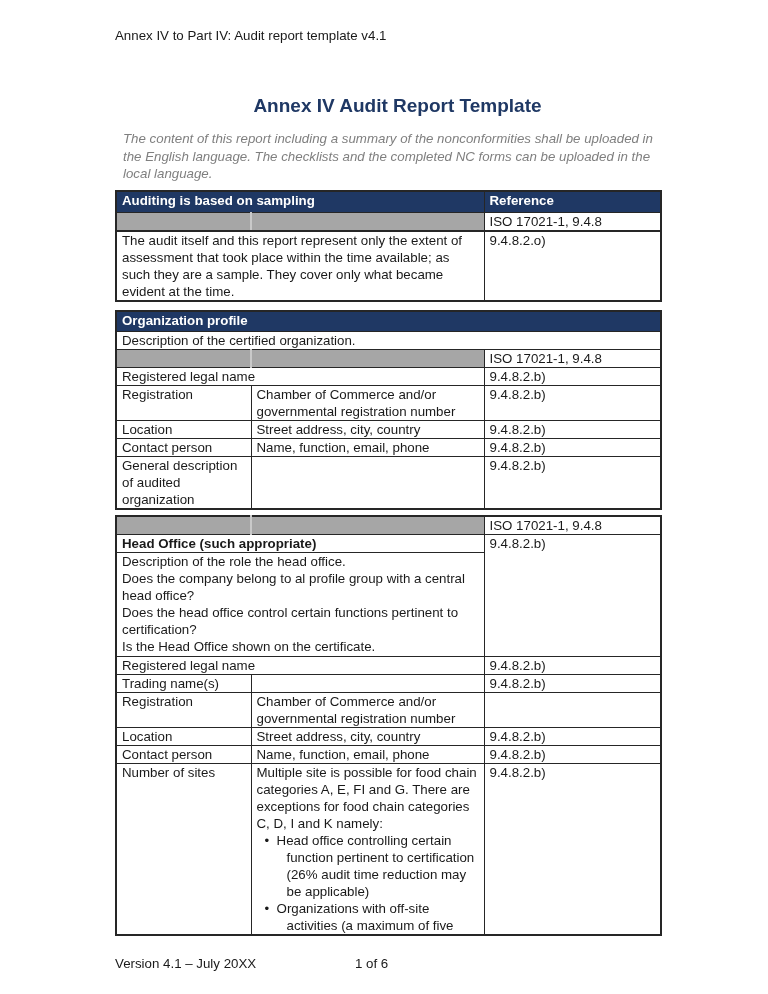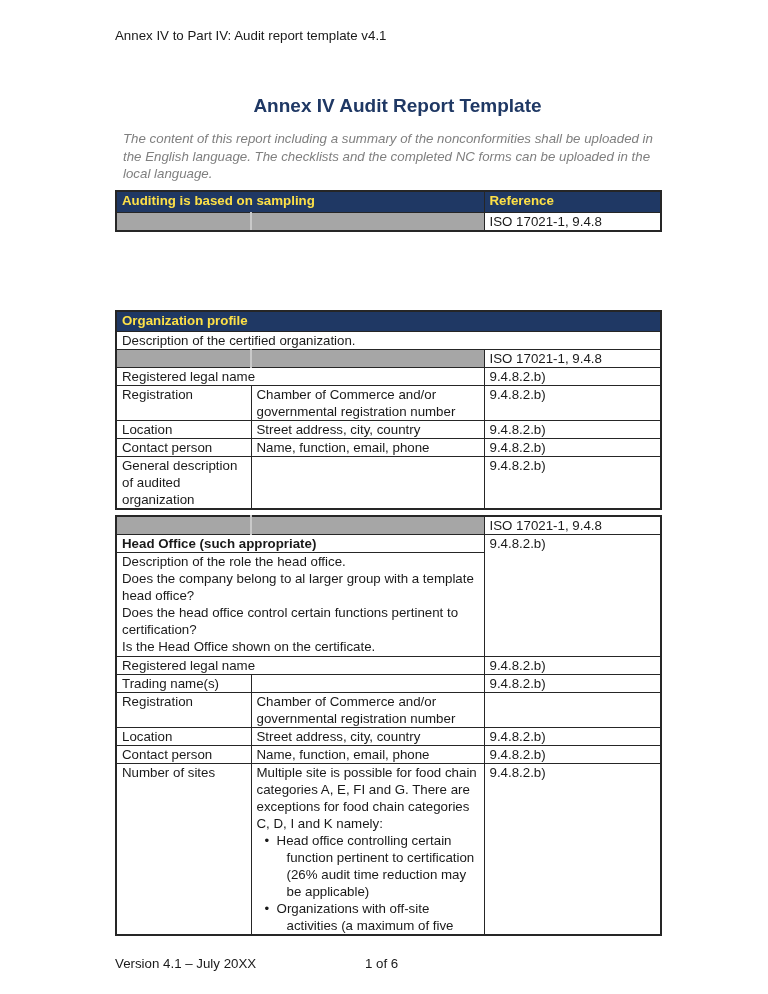--- a/index.html
+++ b/index.html
@@ -45,31 +45,31 @@
     border: 1px solid var(--border);
     padding: 0 5px; vertical-align: top;
     font-size: 13.3px; line-height: 17px;
     overflow: hidden;
   }
   col.c1 { width: 135px; }
   col.c2 { width: 233px; }
   col.c3 { width: 177px; }
 
   td.navy {
-    background: var(--navy); color: #fde047; font-weight: bold;
+    background: var(--navy); color: #ffffff; font-weight: bold;
   }
   td.gray { background: var(--shaded); }
   td.gray2 { border-left: 2px solid #c9c9c9; }
   .t1 tr.grayrow td { border-bottom-width: 2px; }
   td.bold { font-weight: bold; }
 
   .bullet { padding-left: 30px; text-indent: -22px; }
 
   .footer-version { position: absolute; left: 115px; top: 956px; font-size: 13.3px; }
-  .footer-page    { position: absolute; left: 355px; top: 956px; font-size: 13.3px; margin-left: 10px; }
+  .footer-page    { position: absolute; left: 355px; top: 956px; font-size: 13.3px; }
 </style>
 </head>
 <body>
 
 <div class="page">
 
   <div class="doc-header">Annex IV to Part IV: Audit report template v4.1</div>
   <h1 class="title">Annex IV Audit Report Template</h1>
   <p class="intro">The content of this report including a summary of the nonconformities shall be uploaded in the English language. The checklists and the completed NC forms can be uploaded in the local language.</p>
 
@@ -81,20 +81,24 @@
       </colgroup>
     <tbody>
         <tr style="height:21px">
       <td colspan="2" class="navy">Auditing is based on sampling</td>
       <td class="navy">Reference</td>
     </tr>
     <tr class="grayrow" style="height:17px">
       <td class="gray"></td>
       <td class="gray gray2"></td>
       <td>ISO 17021-1, 9.4.8</td>
+    </tr>
+    <tr style="height:68px">
+      <td colspan="2">The audit itself and this report represent only the extent of assessment that took place within the time available; as such they are a sample.  They cover only what became evident at the time.</td>
+      <td>9.4.8.2.o)</td>
     </tr>
   </tbody>
     </table>
 
   <table class="tbl t2">
     <colgroup>
         <col class="c1">
         <col class="c2">
         <col class="c3">
       </colgroup>
@@ -149,21 +153,21 @@
       <td class="gray gray2"></td>
       <td>ISO 17021-1, 9.4.8</td>
     </tr>
     <tr style="height:18px">
       <td colspan="2" class="bold">Head Office (such appropriate)</td>
       <td rowspan="2">9.4.8.2.b)</td>
     </tr>
     <tr style="height:104px">
       <td colspan="2">
         <div>Description of the role the head office.</div>
-        <div>Does the company belong to al larger group with a template head office?</div>
+        <div>Does the company belong to al profile group with a central head office?</div>
         <div>Does the head office control certain functions pertinent to certification?</div>
         <div>Is the Head Office shown on the certificate.</div>
       </td>
     </tr>
     <tr style="height:17px">
       <td colspan="2">Registered legal name</td>
       <td>9.4.8.2.b)</td>
     </tr>
     <tr style="height:17px">
       <td>Trading name(s)</td>

